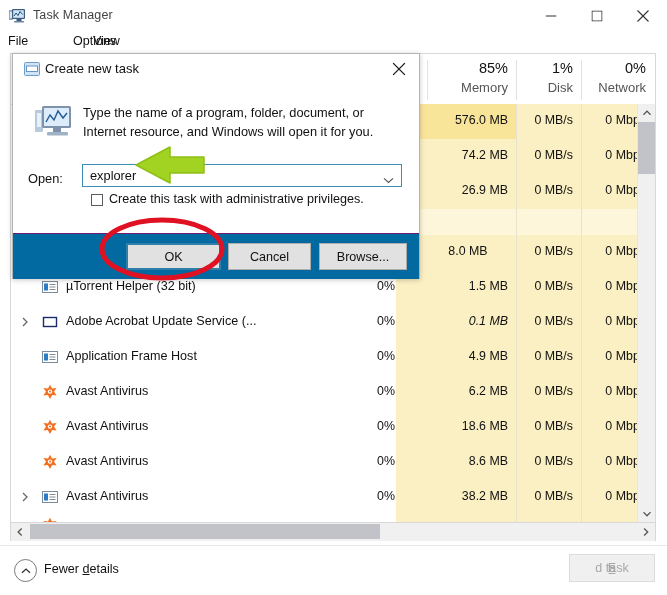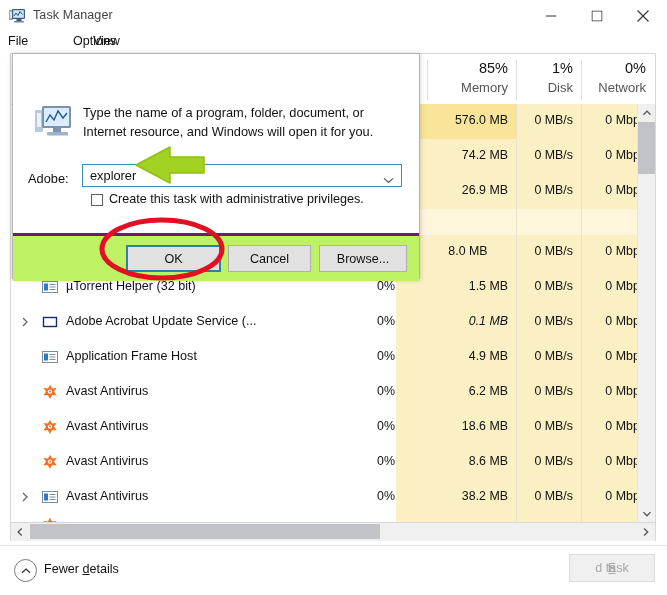--- a/index.html
+++ b/index.html
@@ -98,21 +98,21 @@
   .dlg-text{position:absolute;left:70px;top:17px;width:316px;font-size:12.8px;color:#111;line-height:19px;}
   .dlg-openlbl{position:absolute;left:15px;top:85px;font-size:12.8px;color:#111;}
   .dlg-combo{position:absolute;left:69px;top:78px;width:320px;height:23px;
       border:1px solid #3a8fb0;background:#fff;box-sizing:border-box;}
   .dlg-combo .val{position:absolute;left:7px;top:3px;font-size:12.8px;color:#111;}
   .dlg-combo .chev{position:absolute;right:7px;top:8px;}
   .dlg-chkrow{position:absolute;left:78px;top:106px;height:18px;}
   .dlg-chk{position:absolute;left:0;top:2px;width:12px;height:12px;border:1px solid #5c5c5c;background:#fff;box-sizing:border-box;cursor:default;}
   .dlg-chklbl{position:absolute;left:18px;top:0;font-size:12.6px;color:#111;white-space:nowrap;}
 
-  .dlg-footer{position:absolute;left:0;top:179px;width:406px;height:45px;background:#bef264;border-top:3px solid #701a75;}
+  .dlg-footer{position:absolute;left:0;top:179px;width:406px;height:45px;background:#0369a1;border-top:1px solid #701a75;}
   .dbtn{position:absolute;top:9px;height:27px;background:#e1e1e1;border:1px solid #adadad;
       box-sizing:border-box;font-size:12.6px;color:#111;cursor:default;}
   .dbtn span{position:absolute;left:50%;top:50%;transform:translate(-50%,-50%);white-space:nowrap;}
   .dbtn-ok{left:113px;width:95px;border:2px solid #2f7fa8;}
   .dbtn-cancel{left:215px;width:83px;}
   .dbtn-browse{left:306px;width:88px;}
 
   
   .anno{position:absolute;pointer-events:none;}
   .anno-arrow{left:130px;top:143px;width:104px;height:45px;}
@@ -427,36 +427,51 @@
           </svg>
       </span>
       <span class="ftxt"><span>Fewer </span><u>d</u><span>etails</span></span>
     </div>
     <div class="endtask">
       <span><span>E</span><u>n</u><span>d task</span></span>
     </div>
   </div>
 
   <div class="dialog">
+    <div class="dlg-title">
+      <span class="dlg-icon">
+        <svg width="16" height="14" viewBox="0 0 16 14">
+            <rect x="0.5" y="0.5" width="15" height="13" rx="1" fill="#cfe4f7" stroke="#6e9ec9"></rect>
+            <rect x="2.5" y="4" width="11" height="5.5" fill="#fff" stroke="#4a7fae" stroke-width="0.8"></rect>
+          </svg>
+      </span>
+      <span class="dlg-ttxt">Create new task</span>
+      <div class="dlg-close">
+        <svg width="13" height="13" viewBox="0 0 13 13">
+            <line x1="0.5" y1="0.5" x2="12.5" y2="12.5" stroke="#222" stroke-width="1.1"></line>
+            <line x1="12.5" y1="0.5" x2="0.5" y2="12.5" stroke="#222" stroke-width="1.1"></line>
+          </svg>
+      </div>
+    </div>
 
     <div class="dlg-body">
       <span class="dlg-bigicon">
         <svg width="40" height="38" viewBox="0 0 40 38">
           <rect x="0" y="6" width="8" height="22" rx="1" fill="#b9c9dc"></rect>
           <rect x="2" y="9" width="4" height="14" fill="#e7f1fa"></rect>
           <rect x="7" y="2" width="29" height="22" rx="1.5" fill="#7e93ab"></rect>
           <rect x="9" y="4" width="25" height="18" fill="#dcecfa"></rect>
           <polyline points="11,18 15,11 19,16 23,7 28,14 32,9" fill="none" stroke="#1f5b96" stroke-width="1.4"></polyline>
           <rect x="18" y="24" width="8" height="4" fill="#7e93ab"></rect>
           <rect x="12" y="28" width="21" height="3.4" rx="1.2" fill="#9fb2c6"></rect>
         </svg>
       </span>
       <div class="dlg-text">Type the name of a program, folder, document, or Internet resource, and Windows will open it for you.</div>
 
-      <div class="dlg-openlbl">Adobe:</div>
+      <div class="dlg-openlbl">Open:</div>
       <div class="dlg-combo">
         <span class="val">explorer</span>
         <span class="chev">
           <svg width="11" height="7" viewBox="0 0 11 7">
               <polyline points="1,1.4 5.5,5.4 10,1.4" fill="none" stroke="#555" stroke-width="1.2"></polyline>
             </svg>
         </span>
       </div>
 
       <div class="dlg-chkrow">

